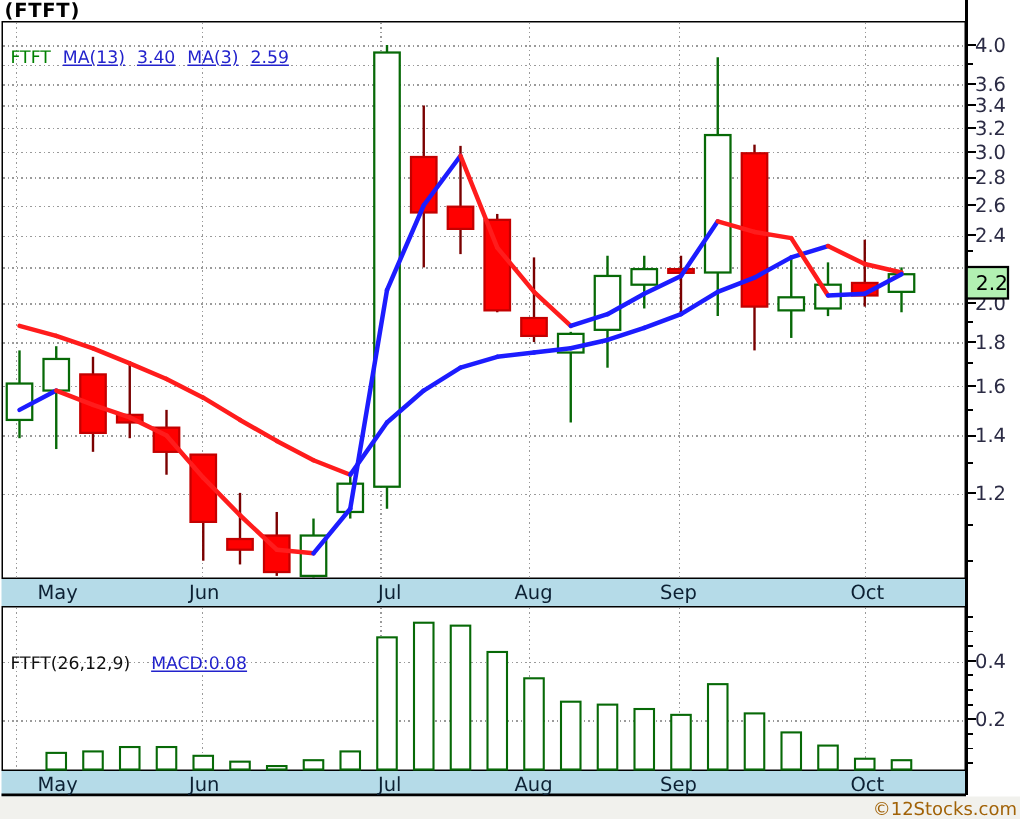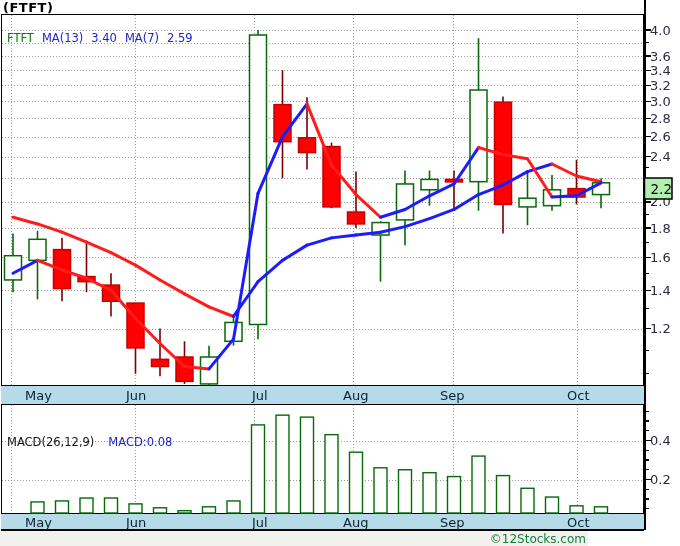--- a/index.html
+++ b/index.html
@@ -4,26 +4,26 @@
 <style>
   html,body{margin:0;padding:0;background:#fff;}
   .stage{position:relative;width:680px;height:546px;background:#fff;overflow:hidden;
          font-family:"DejaVu Sans",sans-serif;}
   .title{position:absolute;top:0px;left:3px;font-size:13px;font-weight:bold;color:#000;letter-spacing:.5px;}
   .price-panel{position:absolute;top:14px;left:1px;width:641px;height:370px;border:1px solid #000;background:#fff;}
   .band{position:absolute;left:1px;width:643px;background:#b5dbe8;}
   .band1{top:386px;height:18px;}
   .band2{top:514px;height:15px;border-bottom:2px solid #000;}
   .macd-panel{position:absolute;top:404px;left:1px;width:641px;height:108px;border:1px solid #000;background:#fff;}
-  .footer{position:absolute;top:531px;left:0;width:588px;height:15px;background:#f1f1ed;
-          text-align:right;font-size:12px;color:#15803d;padding-top:1px;box-sizing:border-box;}
+  .footer{position:absolute;top:531px;left:0;width:680px;height:15px;background:#f1f1ed;
+          text-align:right;font-size:12px;color:#a16207;padding-top:1px;box-sizing:border-box;}
   .footer span{margin-right:2px;}
   .legend{position:absolute;top:16px;left:7px;display:flex;gap:8px;font-size:11.5px;}
   .legend .sym{color:#008000;text-align:right;}
-  .blue{color:#2222cc;}
+  .blue{color:#2222cc;text-decoration:underline;}
   .macd-legend{position:absolute;top:406px;left:7px;display:flex;gap:14px;font-size:11.5px;color:#111;}
   svg.overlay{position:absolute;top:0;left:0;z-index:5;}
   .txt{position:relative;z-index:6;}
   svg text{font-family:"DejaVu Sans",sans-serif;}
 </style>
 </head>
 <body>
 
 <div class="stage">
 
@@ -266,22 +266,22 @@
         <text x="567" y="527" font-size="13" fill="#0c2033">Oct</text>
       </g>
     </svg>
 
   <div class="title txt">(FTFT)</div>
 
   <div class="legend txt">
     <span class="sym">FTFT</span>
     <span class="blue">MA(13)</span>
     <span class="blue">3.40</span>
-    <span class="blue">MA(7)</span>
+    <span class="blue">MA(3)</span>
     <span class="blue">2.59</span>
   </div>
 
   <div class="macd-legend txt">
-    <span>MACD(26,12,9)</span>
+    <span>FTFT(26,12,9)</span>
     <span class="blue">MACD:0.08</span>
   </div>
 
 </div>
 
 </body></html>

